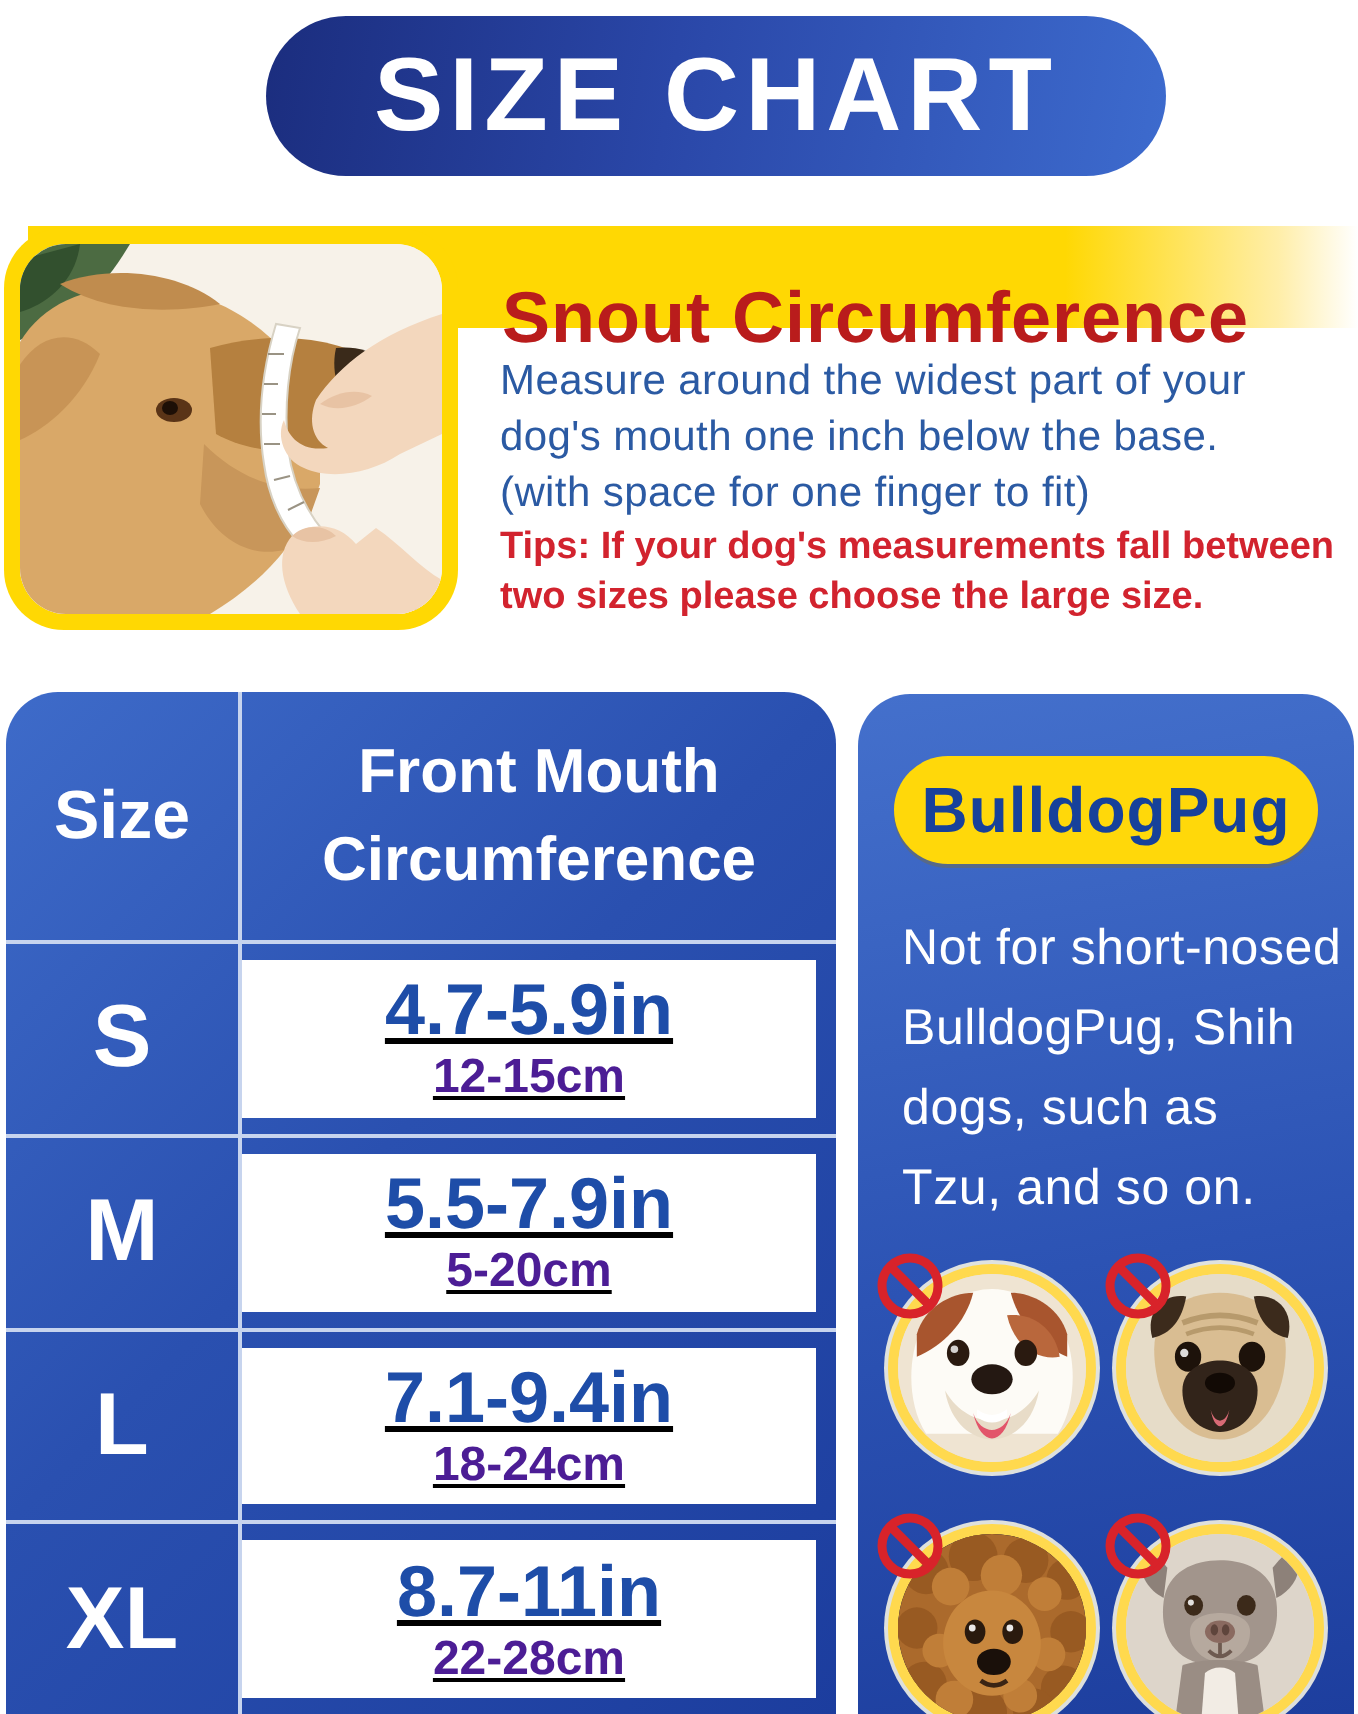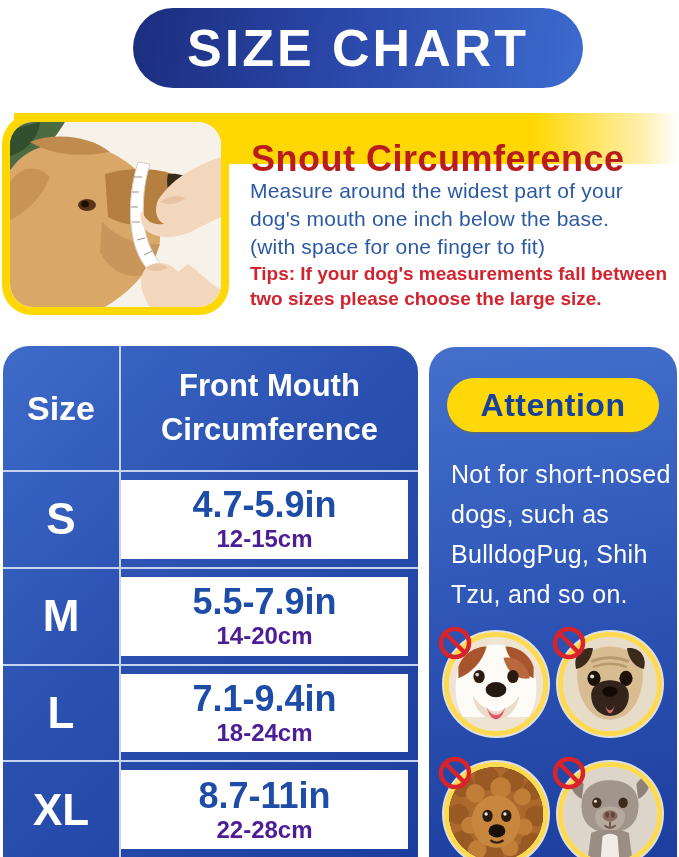--- a/index.html
+++ b/index.html
@@ -56,21 +56,21 @@
   }
   .tcell { display:flex; align-items:center; justify-content:center; }
   .divider-r { border-right:2px solid #c7d4ee; }
   .divider-t { border-top:2px solid #c7d4ee; }
   .th-size { color:#fff; font-size:34px; font-weight:bold; }
   .th-measure {
     color:#fff; font-size:31px; font-weight:bold; text-align:center; line-height:44px;
     flex-direction:column;
   }
   .size-letter { color:#fff; font-size:44px; font-weight:bold; }
-  .data-cell { padding:8px 10px 8px 0; }
+  .data-cell { padding:8px 10px 8px 0;text-decoration:underline; }
   .cell-white {
     background:#fff; width:100%; height:100%;
     display:flex; flex-direction:column; align-items:center; justify-content:center;
   }
   .val-in { color:#1e4da8; font-size:36px; font-weight:bold; line-height:40px; }
   .val-cm { color:#4c1d95; font-size:24px; font-weight:bold; line-height:28px; }
 
   
   .attention-panel {
     position:absolute; left:429px; top:347px; width:248px; height:510px;
@@ -181,21 +181,21 @@
       <div class="cell-white">
         <div class="val-in">4.7-5.9in</div>
         <div class="val-cm">12-15cm</div>
       </div>
     </div>
 
     <div class="tcell divider-r divider-t size-letter">M</div>
     <div class="tcell divider-t data-cell">
       <div class="cell-white">
         <div class="val-in">5.5-7.9in</div>
-        <div class="val-cm">14-20cm</div>
+        <div class="val-cm">5-20cm</div>
       </div>
     </div>
 
     <div class="tcell divider-r divider-t size-letter">L</div>
     <div class="tcell divider-t data-cell">
       <div class="cell-white">
         <div class="val-in">7.1-9.4in</div>
         <div class="val-cm">18-24cm</div>
       </div>
     </div>
@@ -204,26 +204,26 @@
     <div class="tcell divider-t data-cell">
       <div class="cell-white">
         <div class="val-in">8.7-11in</div>
         <div class="val-cm">22-28cm</div>
       </div>
     </div>
   </div>
 
   <div class="attention-panel">
     <div class="attention-pill">
-      <div class="attention-label">Attention</div>
+      <div class="attention-label">BulldogPug</div>
     </div>
     <div class="attention-text">
       <div>Not for short-nosed</div>
+      <div>BulldogPug, Shih</div>
       <div>dogs, such as</div>
-      <div>BulldogPug, Shih</div>
       <div>Tzu, and so on.</div>
     </div>
 
     <div class="dog-grid">
 
       <div class="dog-wrap">
         <div class="dog-circle">
           <svg viewBox="0 0 100 100">
             <rect width="100" height="100" fill="#efe4d2"></rect>
             <path d="M12,30 C5,45 5,70 15,85 L85,85 C95,70 95,45 88,30 C80,15 62,8 50,8 C38,8 20,15 12,30 Z" fill="#fdfbf6"></path>

